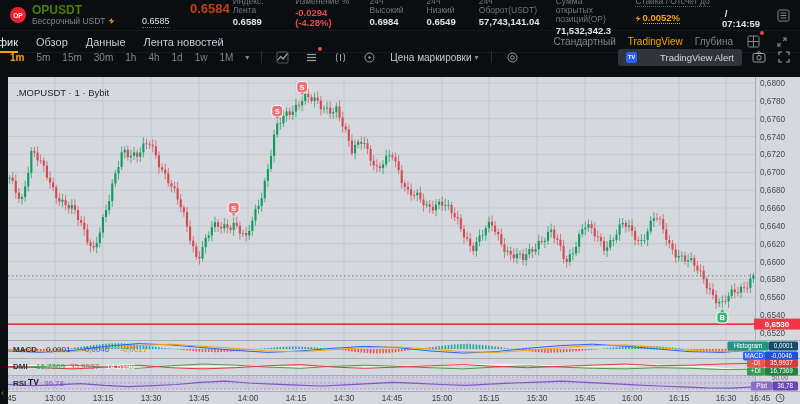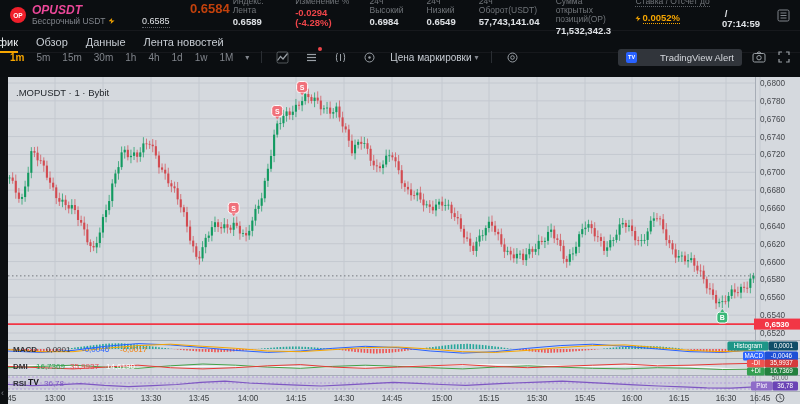--- a/index.html
+++ b/index.html
@@ -5,21 +5,21 @@
   * { margin:0; padding:0; box-sizing:border-box; }
   html,body { width:800px; height:404px; overflow:hidden; background:#0b0e11;
     font-family:"Liberation Sans", sans-serif; -webkit-font-smoothing:antialiased; }
 
   
   .topbar{ height:30px; display:flex; align-items:center; background:#0b0e11;
     padding:0 8px 0 10px; gap:14px; }
   .sym-block{ display:flex; align-items:center; gap:6px; min-width:118px; }
   .op-logo{ width:16px;height:16px;border-radius:50%;background:#ef1f2b;color:#fff;
     font-size:6.5px;font-weight:bold;display:flex;align-items:center;justify-content:center;flex:0 0 auto;}
-  .sym-name{ color:#ec4899; font-size:12px; font-weight:bold; line-height:12px;font-style:italic; }
+  .sym-name{ color:#4d7c0f; font-size:12px; font-weight:bold; line-height:12px; }
   .sym-sub{ color:#81858c; font-size:8.5px; line-height:10px; display:flex; align-items:center; gap:3px;}
   .promo{ width:6px;height:6px;background:#f7a600;clip-path:polygon(60% 0,0 55%,45% 55%,35% 100%,100% 42%,52% 42%); }
   .price-block{ display:flex; flex-direction:column; justify-content:center; min-width:44px;}
   .last-price{ color:#c2410c; font-size:13px; font-weight:bold; line-height:14px;margin-left:48px;}
   .mark-price{ color:#dfe2e6; font-size:9px; line-height:11px; border-bottom:1px dotted #5c6066; width:max-content;}
   .stats{ display:flex; gap:16px; align-items:flex-start; padding-top:2px;}
   .stat{ display:flex; flex-direction:column; gap:2px; }
   .stat .lbl{ color:#71757a; font-size:8.5px; line-height:9px; }
   .stat .val{ color:#dfe2e6; font-size:9.5px; font-weight:bold; line-height:10px;}
   .stat .val.down{ color:#ef454a; }
@@ -135,20 +135,40 @@
 </header>
 
 <nav class="tabrow">
   <div class="tab-clip">
     <span class="tab">График</span>
   </div>
   <span class="tab">Обзор</span>
   <span class="tab">Данные</span>
   <span class="tab">Лента новостей</span>
 
+  <div class="tabrow-right">
+    <span class="view-opt">Стандартный</span>
+    <span class="view-opt active">TradingView</span>
+    <span class="view-opt">Глубина</span>
+    <span class="grid-icon-wrap icon-btn">
+      <svg width="13" height="13" viewBox="0 0 13 13">
+          <rect x="1" y="1" width="11" height="11" rx="1.5" fill="none" stroke="#81858c"></rect>
+          <line x1="6.5" y1="1" x2="6.5" y2="12" stroke="#81858c"></line>
+          <line x1="1" y1="6.5" x2="12" y2="6.5" stroke="#81858c"></line>
+        </svg>
+      <span class="red-dot"></span>
+    </span>
+    <span class="icon-btn">
+      <svg width="12" height="12" viewBox="0 0 12 12">
+          <path d="M7 2h3v3M5 10H2V7" fill="none" stroke="#81858c" stroke-width="1.2"></path>
+          <line x1="10" y1="2" x2="7.2" y2="4.8" stroke="#81858c" stroke-width="1.2"></line>
+          <line x1="2" y1="10" x2="4.8" y2="7.2" stroke="#81858c" stroke-width="1.2"></line>
+        </svg>
+    </span>
+  </div>
 </nav>
 
 <div class="toolbar">
   <span class="interval active">1m</span>
   <span class="interval">5m</span>
   <span class="interval">15m</span>
   <span class="interval">30m</span>
   <span class="interval">1h</span>
   <span class="interval">4h</span>
   <span class="interval">1d</span>

